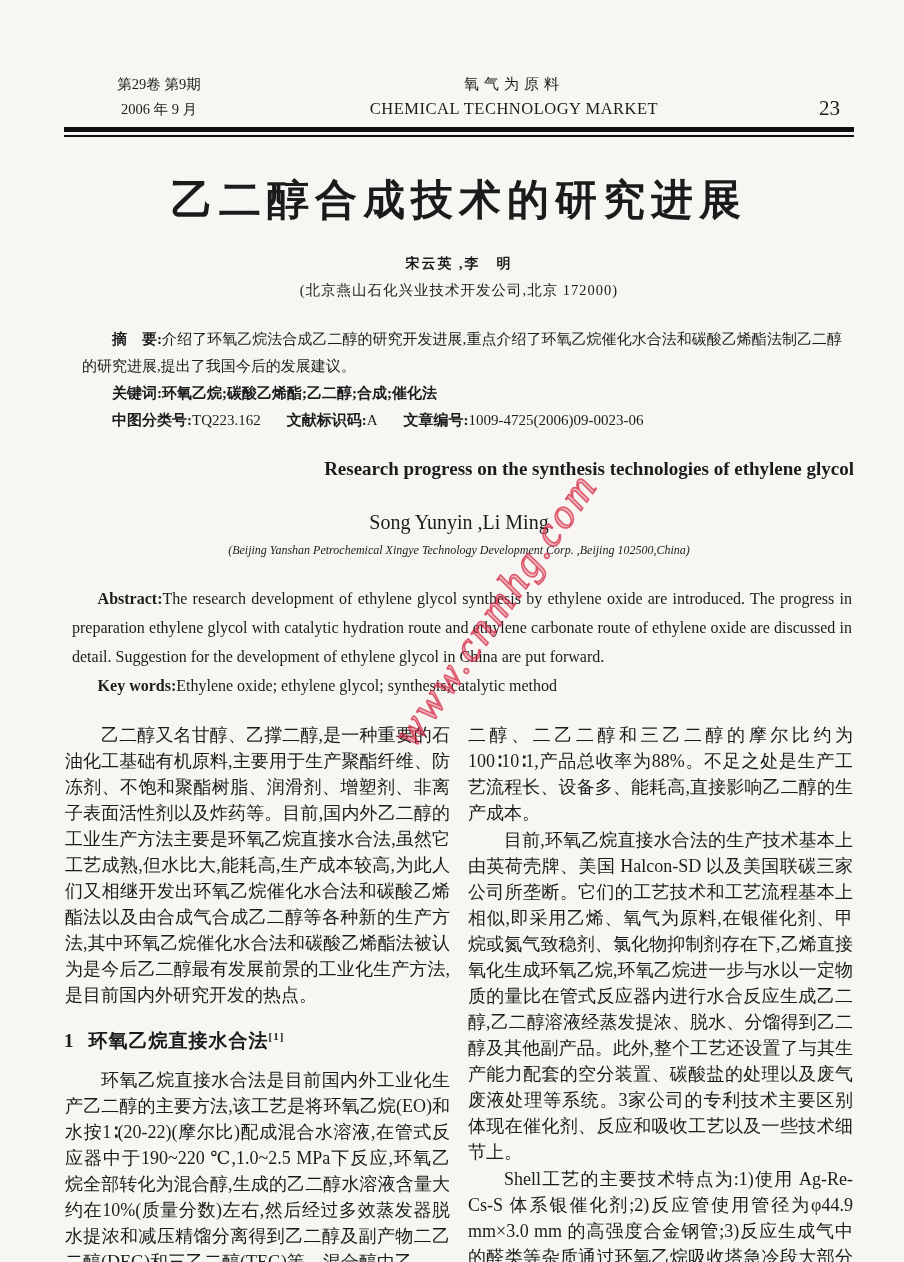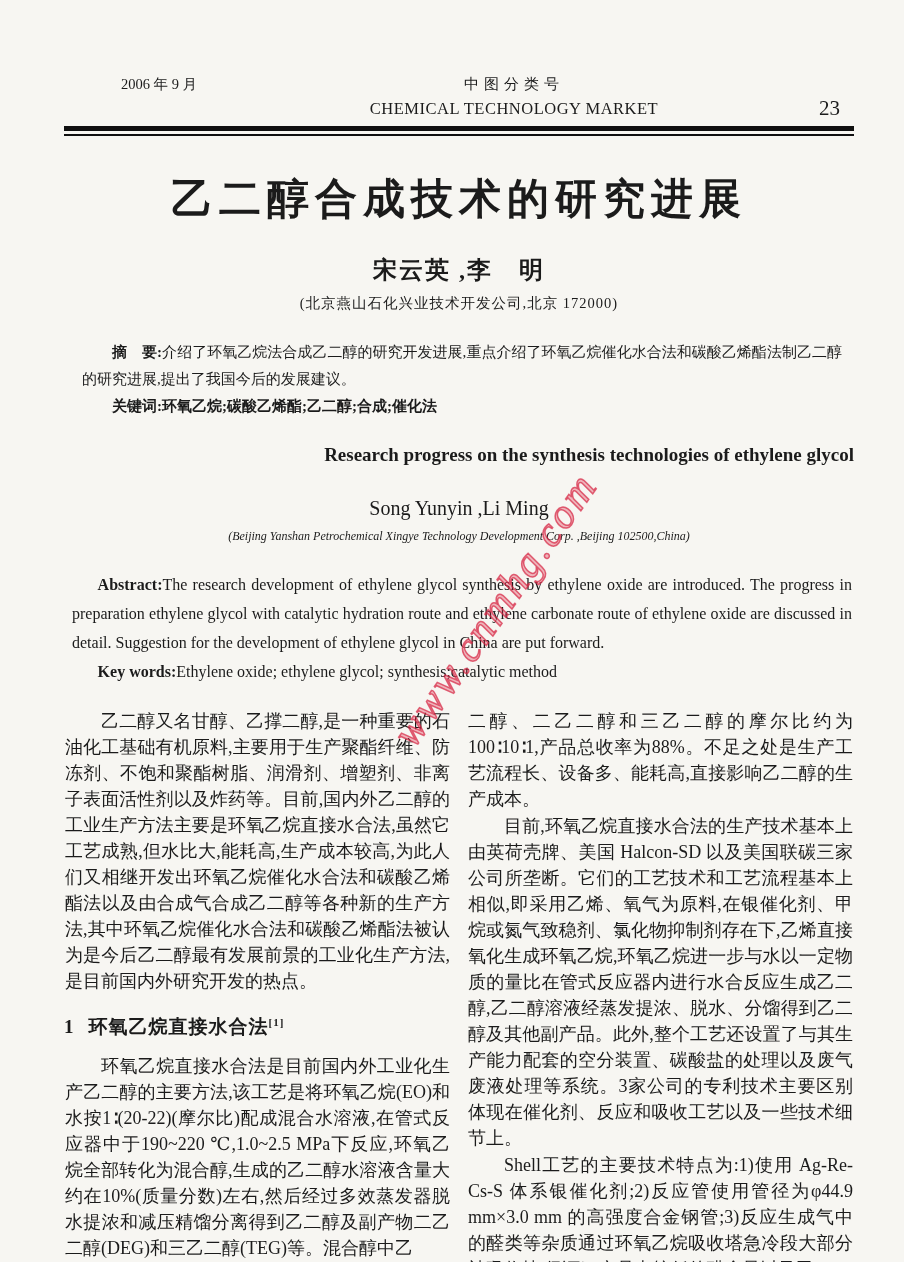--- a/index.html
+++ b/index.html
@@ -19,21 +19,21 @@
   .jhead-left { width:190px; text-align:center; font-size:14.5px; line-height:25px; }
   .jhead-center { flex:1; text-align:center; }
   .jhead-cn { font-size:15px; letter-spacing:5px; line-height:24px; }
   .jhead-en { font-size:16.5px; letter-spacing:.5px; line-height:25px; }
   .jhead-right { width:80px; text-align:right; font-size:21px; padding-top:24px; padding-right:14px; box-sizing:border-box; }
   .rule-thick { height:5px; background:#101010; margin-top:5px; }
   .rule-thin  { height:2px; background:#101010; margin-top:3px; }
 
   
   .title-cn { margin-top:35px; text-align:center; font-size:42px; font-weight:bold; letter-spacing:6px; }
-  .authors-cn { margin-top:27px; text-align:center; font-size:24px; font-weight:bold; letter-spacing:2px; }
+  .authors-cn { margin-top:27px; text-align:center; font-size:14px; font-weight:bold; letter-spacing:2px; }
   .affil-cn { margin-top:8px; text-align:center; font-size:14.5px; letter-spacing:1px; }
 
   .abs-cn { margin:26px 12px 0 18px; font-size:15px; line-height:27px; }
   .abs-cn p { margin:0; }
   .abs-para { text-indent:2em; text-align:justify; }
   .bold { font-weight:bold; }
   .kw-cn { text-indent:2em; font-weight:bold; }
   .cls-line { text-indent:2em; }
   .cls-pair { margin-right:26px; white-space:nowrap; }
 
@@ -74,38 +74,40 @@
 <body>
 
 <div class="page">
 
   <div class="watermark">www.cnmhg.com</div>
 
   <div class="content">
 
     <div class="jhead">
       <div class="jhead-left">
+        <div>第29卷 第9期</div>
         <div>2006 年 9 月</div>
       </div>
       <div class="jhead-center">
-        <div class="jhead-cn">中图分类号</div>
+        <div class="jhead-cn">氧气为原料</div>
         <div class="jhead-en">CHEMICAL TECHNOLOGY MARKET</div>
       </div>
       <div class="jhead-right">23</div>
     </div>
     <div class="rule-thick"></div>
     <div class="rule-thin"></div>
 
     <div class="title-cn">乙二醇合成技术的研究进展</div>
     <div class="authors-cn">宋云英 ,李　明</div>
     <div class="affil-cn">(北京燕山石化兴业技术开发公司,北京 172000)</div>
 
     <div class="abs-cn">
       <p class="abs-para"><span class="bold">摘　要:</span><span>介绍了环氧乙烷法合成乙二醇的研究开发进展,重点介绍了环氧乙烷催化水合法和碳酸乙烯酯法制乙二醇的研究进展,提出了我国今后的发展建议。</span></p>
       <p class="kw-cn"><span>关键词:</span><span>环氧乙烷;碳酸乙烯酯;乙二醇;合成;催化法</span></p>
+      <p class="cls-line"><span class="cls-pair"><span class="bold">中图分类号:</span><span>TQ223.162</span></span><span class="cls-pair"><span class="bold">文献标识码:</span><span>A</span></span><span class="cls-pair"><span class="bold">文章编号:</span><span>1009-4725(2006)09-0023-06</span></span></p>
     </div>
 
     <div class="title-en">Research progress on the synthesis technologies of ethylene glycol</div>
     <div class="authors-en">Song Yunyin ,Li Ming</div>
     <div class="affil-en">(Beijing Yanshan Petrochemical Xingye Technology Development Corp. ,Beijing 102500,China)</div>
 
     <div class="abs-en">
       <p class="first"><span class="bold">Abstract:</span><span>The research development of ethylene glycol synthesis by ethylene oxide are introduced. The progress in preparation ethylene glycol with catalytic hydration route and ethylene carbonate route of ethylene oxide are discussed in detail. Suggestion for the development of ethylene glycol in China are put forward.</span></p>
       <p class="first"><span class="bold">Key words:</span><span>Ethylene oxide; ethylene glycol; synthesis;catalytic method</span></p>
     </div>

